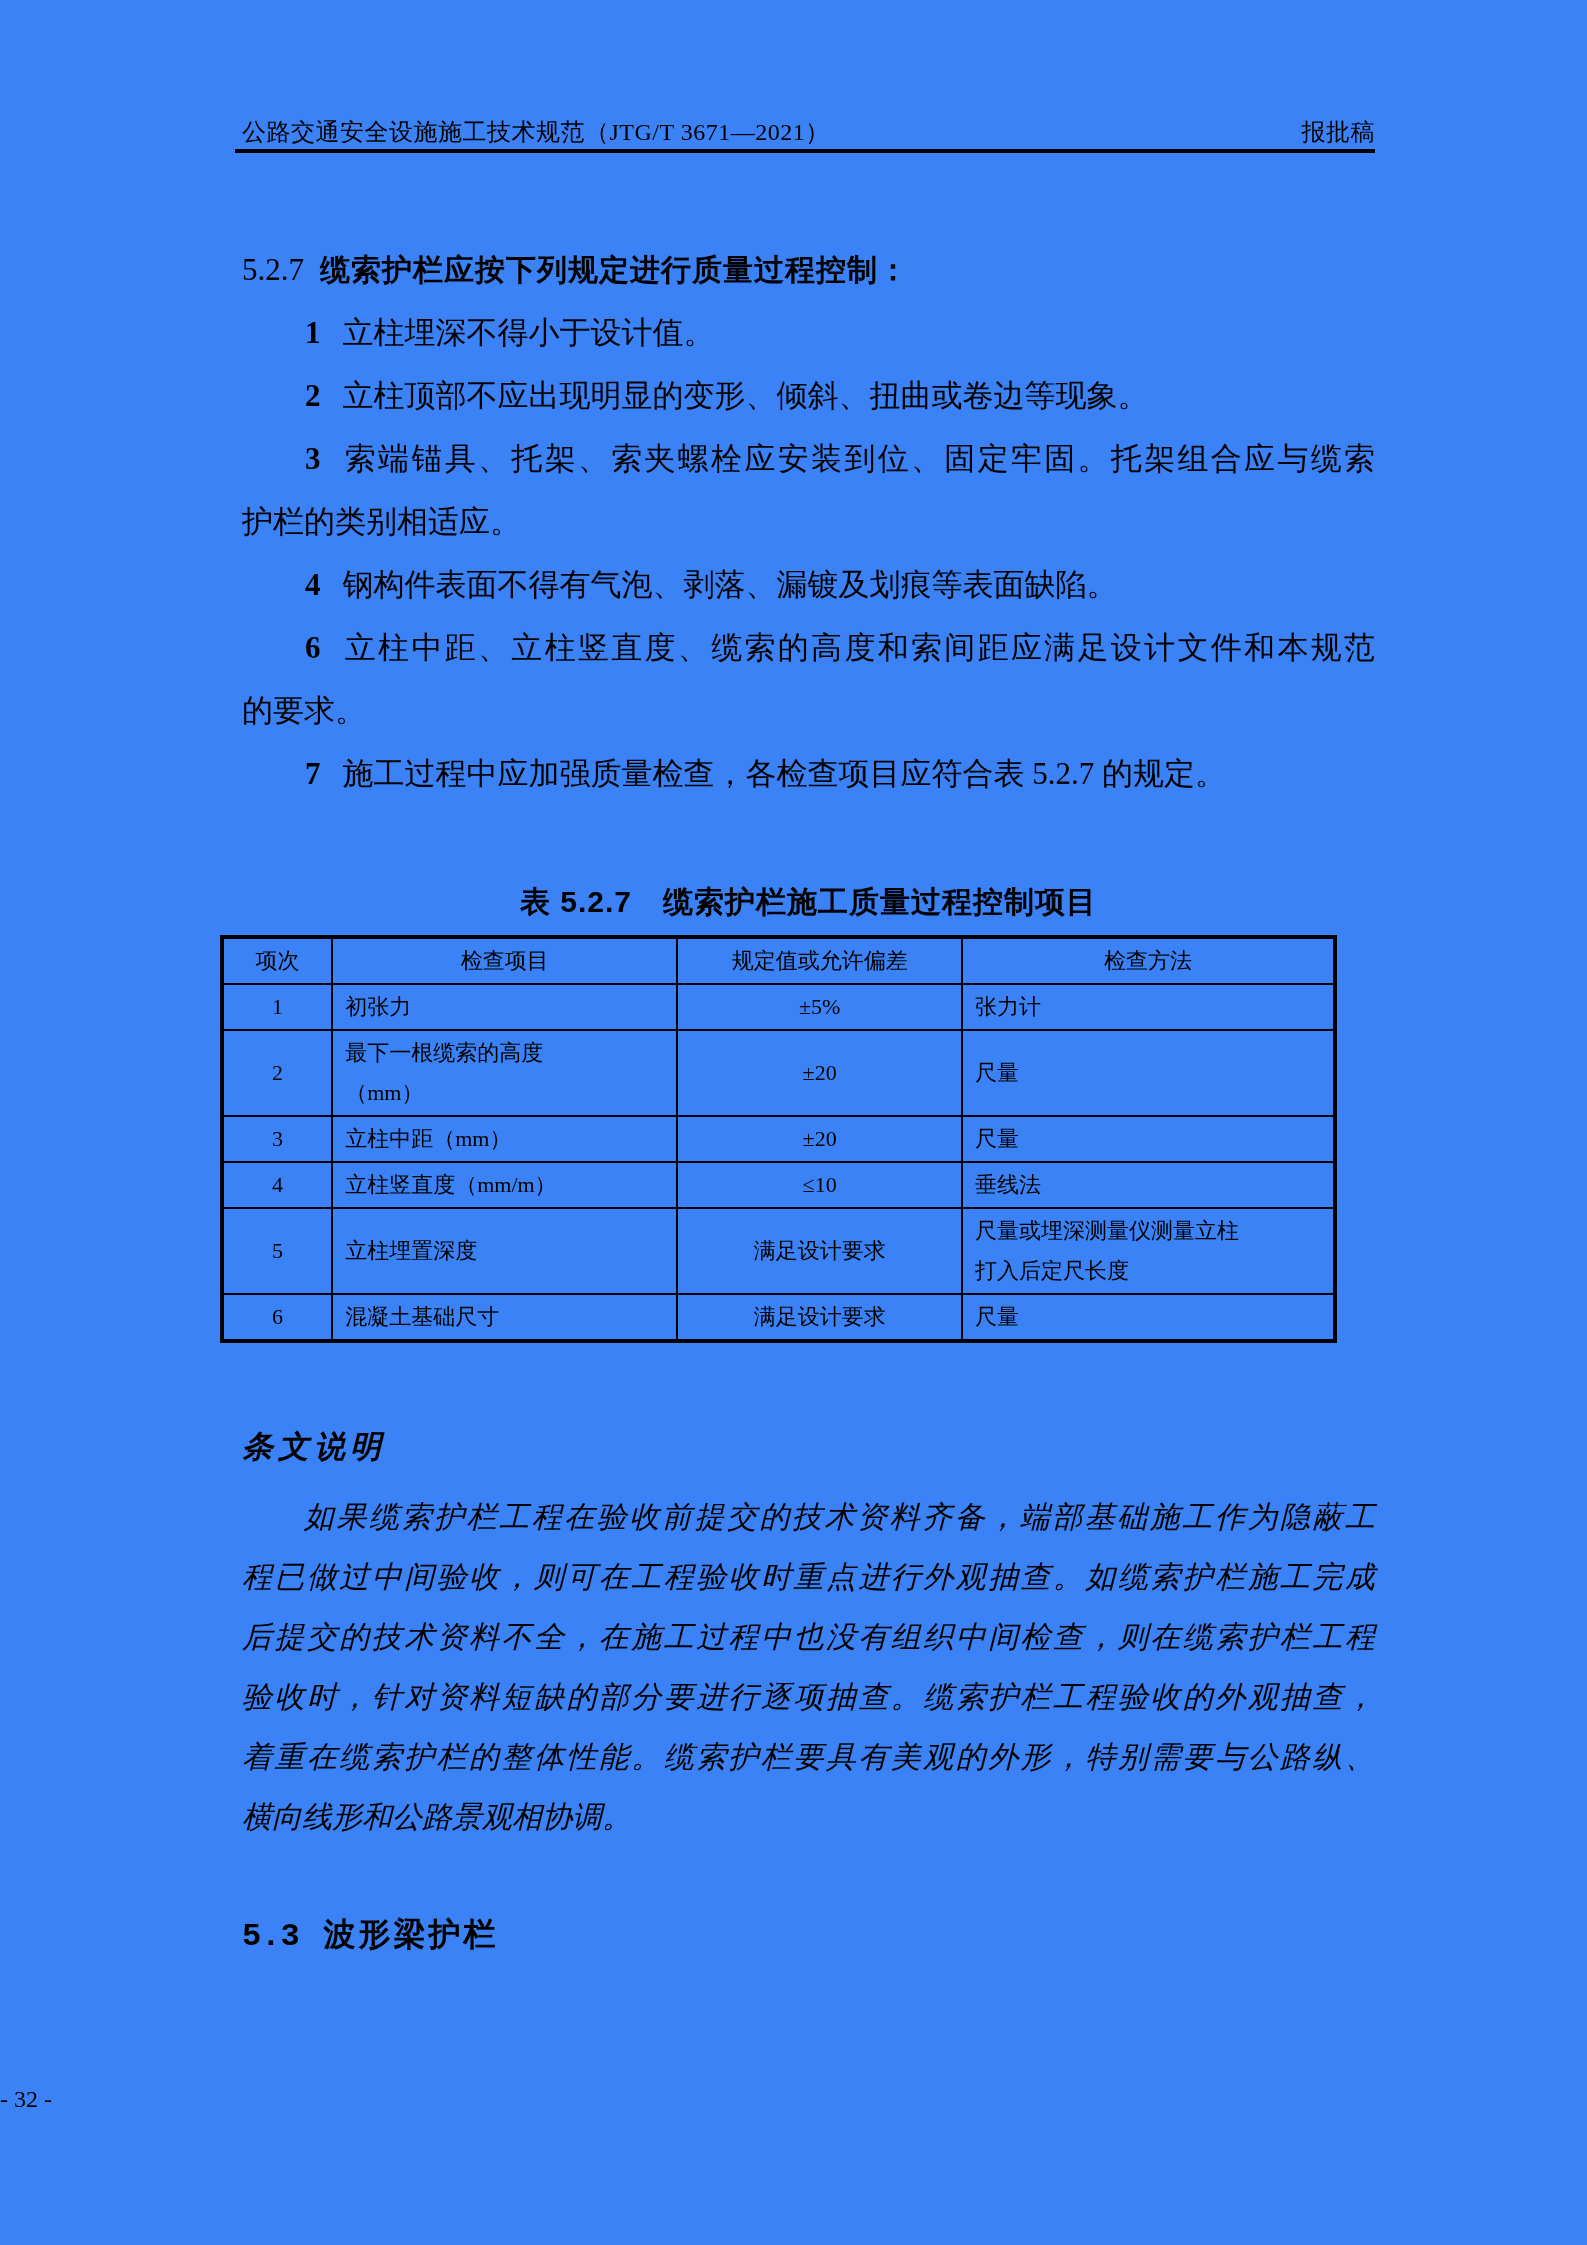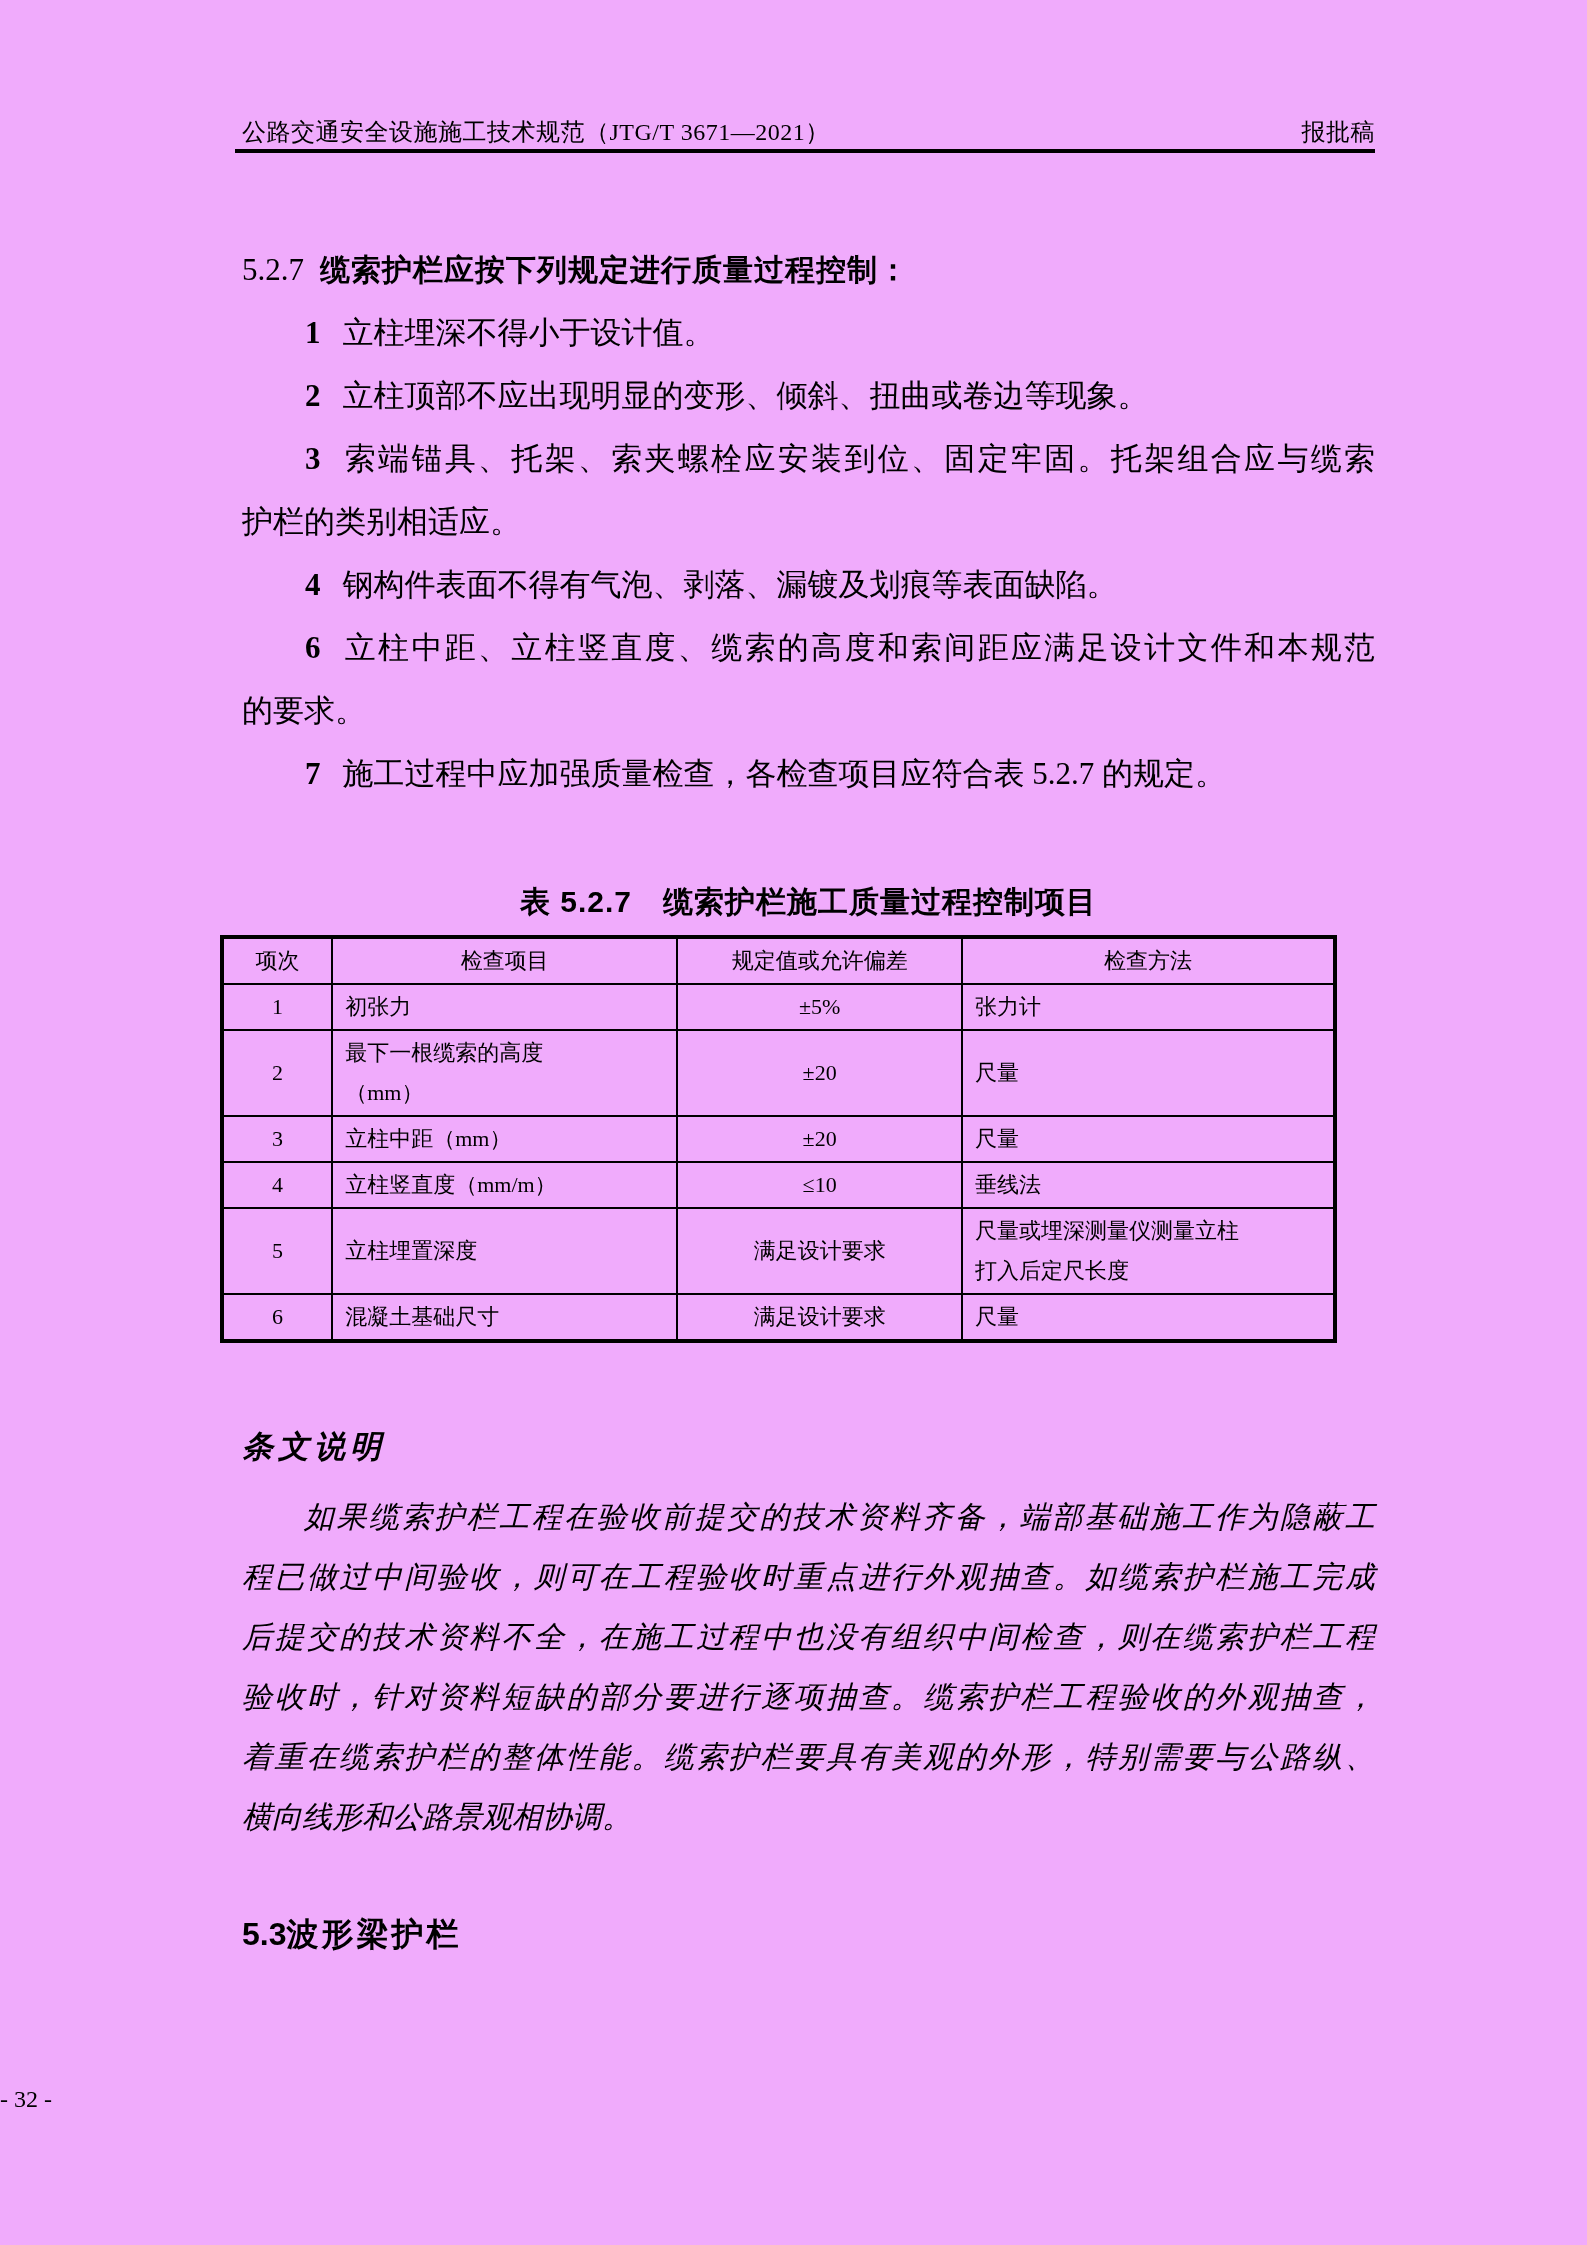--- a/index.html
+++ b/index.html
@@ -1,20 +1,20 @@
 <!DOCTYPE html>
 <html lang="zh"><head>
 <meta charset="utf-8">
 <style>
   html,body{margin:0;padding:0;background:#e8e8e8;}
   .page{
     position:relative;
     width:1587px;height:2245px;
     margin:0 auto;
-    background:#f0abfc;
+    background:#3b82f6;
     color:#000;
     font-family:"Liberation Serif","DejaVu Serif",serif;
     overflow:hidden;
   }
   
   .running-header{
     position:absolute;left:242px;top:116px;width:1133px;
     display:flex;justify-content:space-between;align-items:baseline;
     font-size:24px;letter-spacing:0.5px;
   }
@@ -75,21 +75,21 @@
     font-style:italic;font-size:30px;line-height:38px;
   }
   .commentary .c-line{height:60px;}
   .commentary .c-line.full{text-align:justify;text-align-last:justify;}
   .commentary .c-line.indent{text-indent:62px;}
   
   .next-section{
     position:absolute;left:242px;top:1913px;
     font-size:32px;font-weight:bold;
   }
-  .next-section .sec-num{font-family:Liberation Sans, sans-serif;}
+  .next-section .sec-num{font-family:Liberation Mono, monospace;margin-right:24px;}
   .next-section .sec-title{
     font-family:"Liberation Sans","DejaVu Sans",sans-serif;
     letter-spacing:3px;
   }
   
   .page-footer{
     position:absolute;left:0;top:2086px;width:100%;
     text-align:left;font-size:24px;
   }
 </style>

